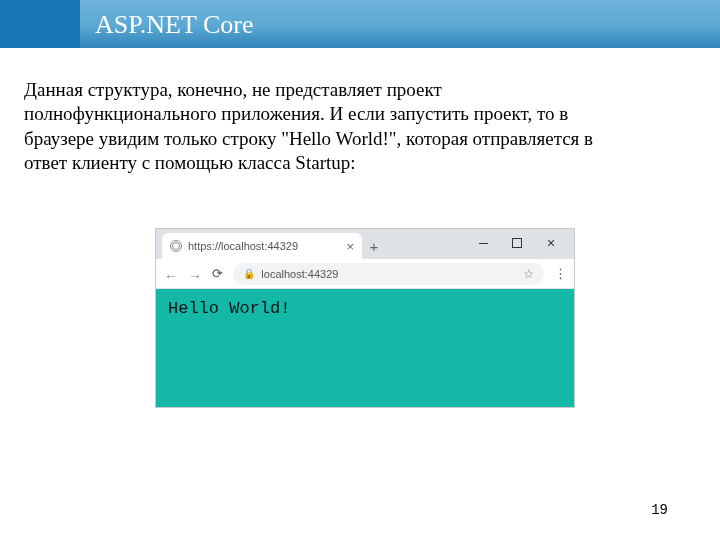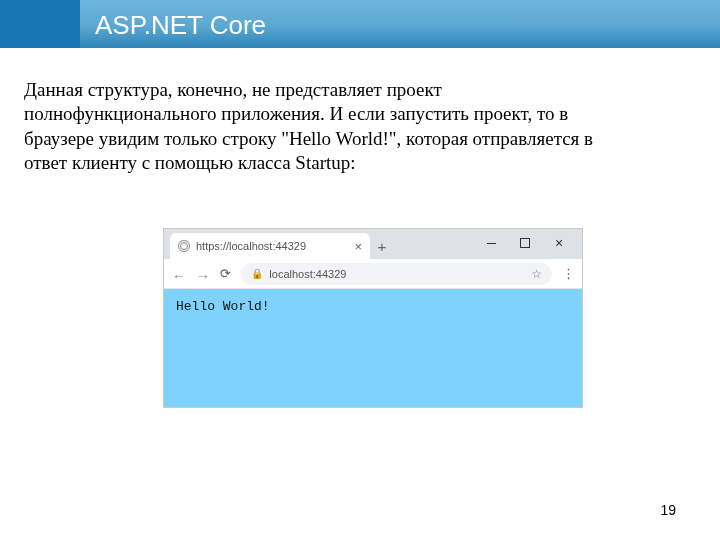--- a/index.html
+++ b/index.html
@@ -26,39 +26,39 @@
     left: 80px; top: 0;
     width: 640px; height: 48px;
     background: linear-gradient(to bottom, #6fb5da 0%, #5aa8d2 55%, #2f84b9 100%);
   }
   .slide-title {
     position: absolute;
     left: 95px; top: 10px;
     color: #fff;
     font-size: 26px;
     font-weight: 400;
+    font-family: Liberation Serif, serif;
   }
   .body-text {
     position: absolute;
     left: 24px; top: 78px;
     width: 580px;
     font-family: "Times New Roman", serif;
     font-size: 19px;
     line-height: 1.28;
     color: #000;
   }
   .browser {
     position: absolute;
     left: 155px; top: 228px;
     width: 420px; height: 180px;
     border: 1px solid #c8c8c8;
-    background: #7dd3fc;
+    background: #14b8a6;
     font-family: "Segoe UI", Arial, sans-serif;
     font-size: 11px;
-    margin-left: 8px;
   }
   .browser-top {
     height: 30px;
     background: #dee1e6;
     display: flex;
     align-items: flex-end;
   }
   .tab {
     margin-left: 6px;
     height: 26px;
@@ -126,28 +126,28 @@
     gap: 6px;
     color: #555;
     font-size: 11px;
   }
   .lock-icon { color:#777; font-size: 10px; }
   .star-icon { margin-left:auto; color:#777; font-size: 12px; }
   .menu-dots { color:#555; letter-spacing: -1px; font-size: 13px; }
   .page-content {
     padding: 10px 12px;
     font-family: "Courier New", monospace;
-    font-size: 13px;
+    font-size: 17px;
     color: #111;
   }
   .page-number {
     position: absolute;
-    right: 44px;
+    right: 52px;
     bottom: 22px;
-    font-family: Liberation Sans, sans-serif;
+    font-family: Liberation Mono, monospace;
     font-size: 14px;
     color: #000;
   }
 </style>
 </head>
 <body>
 
 <div class="header">
   <div class="title-bar-overlay"></div>
   <div class="blue-block"></div>

